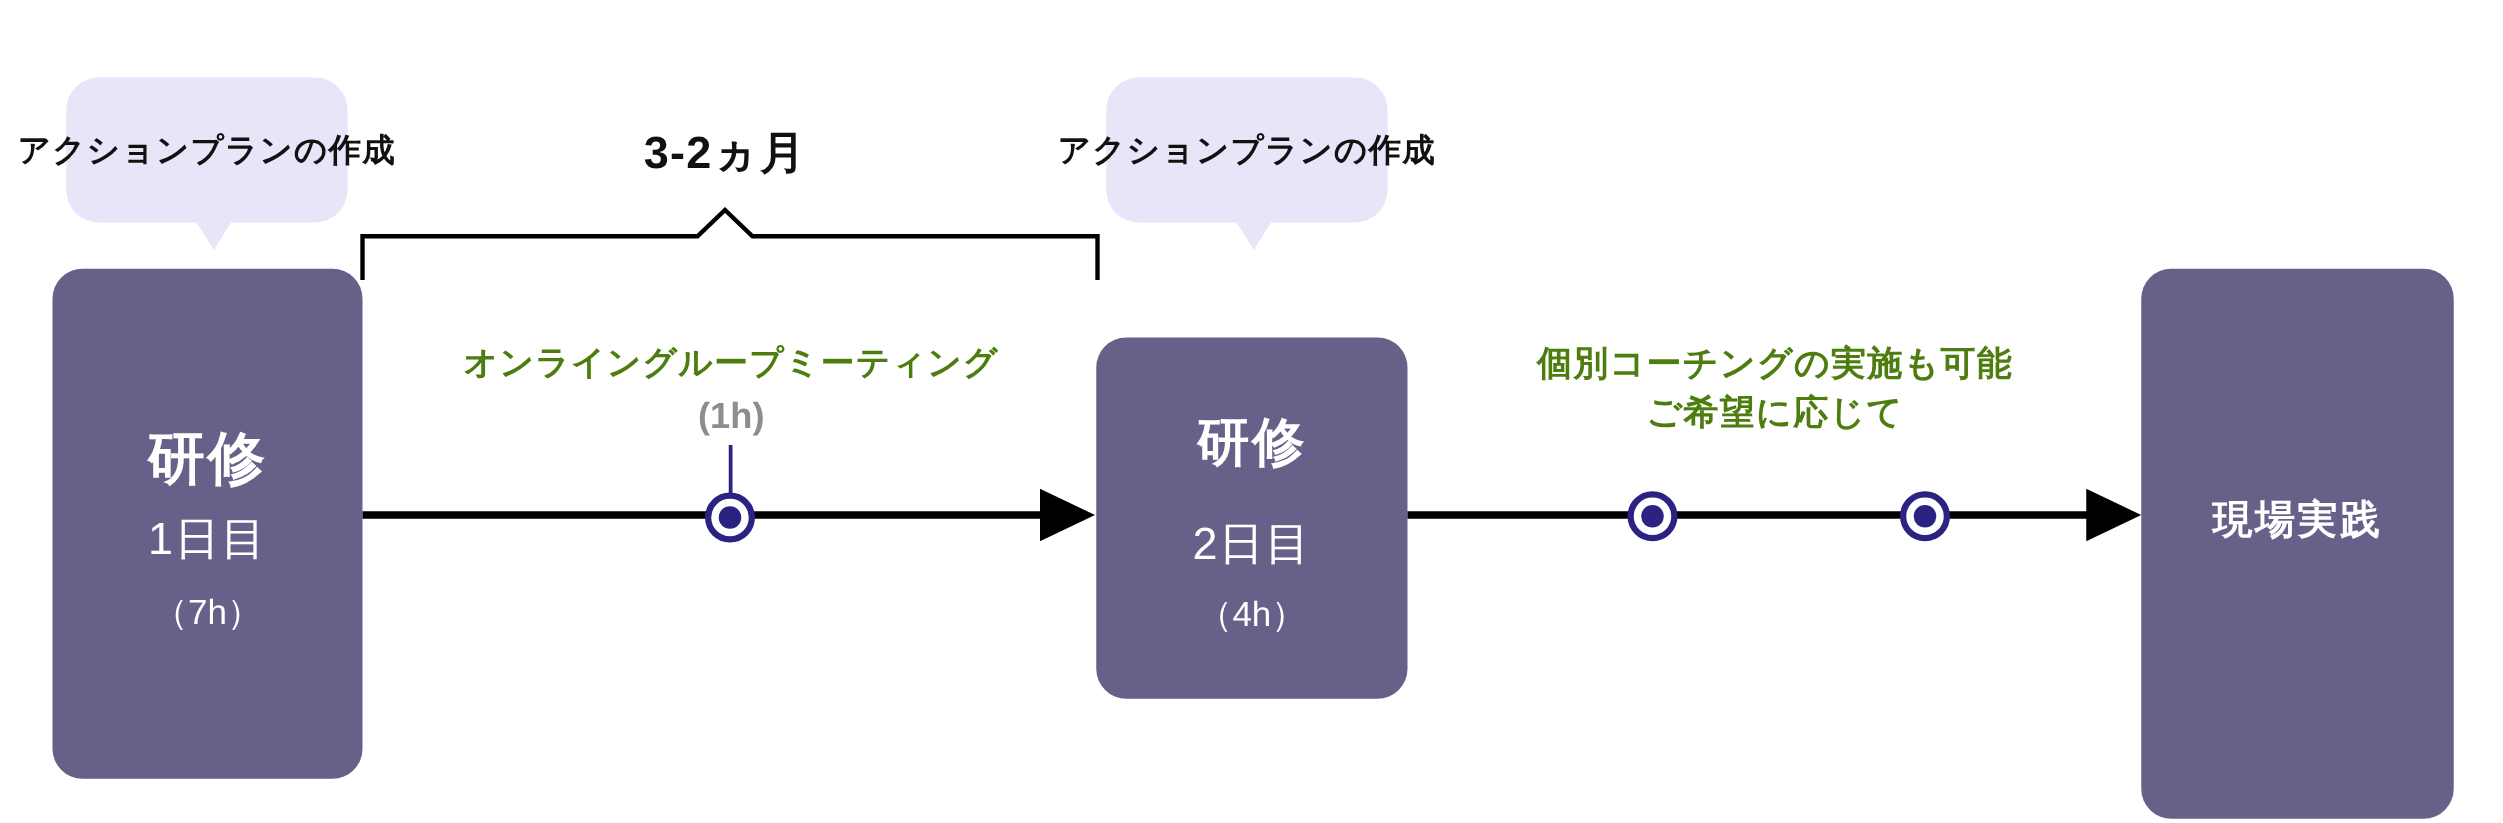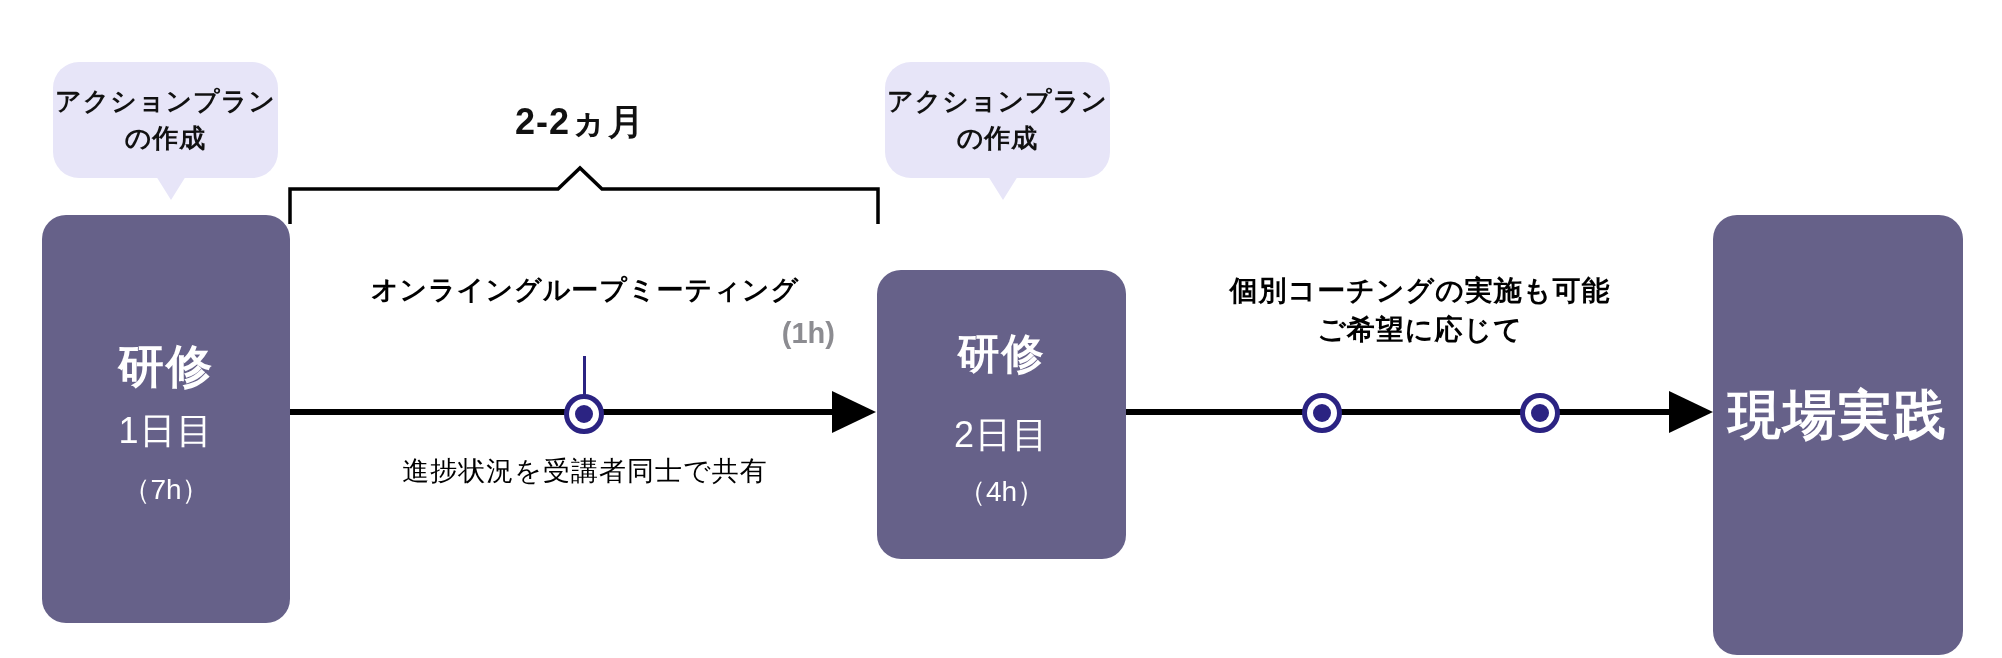--- a/index.html
+++ b/index.html
@@ -16,21 +16,21 @@
     overflow: hidden;
   }
   
   .bubble {
     position: absolute;
     width: 225px;
     height: 116px;
     background: #E7E5F8;
     border-radius: 26px;
     display: flex;
-    flex-direction: column;
+    flex-direction: row;
     align-items: center;
     justify-content: center;
     text-align: center;
   }
   .bubble-line {
     font-size: 26px;
     font-weight: 700;
     color: #111111;
     line-height: 37px;
     letter-spacing: 1px;
@@ -124,21 +124,21 @@
   .connector {
     position: absolute;
     width: 3px;
     background: #2B2382;
     z-index: 2;
   }
   
   .ann {
     position: absolute;
     text-align: center;
-    color: #000000;
+    color: #4d7c0f;
     white-space: nowrap;
   }
   .ann-title {
     font-size: 27px;
     font-weight: 700;
     line-height: 32px;
     letter-spacing: 1px;
   }
   .ann-duration {
     font-size: 29px;
@@ -169,54 +169,53 @@
     <div class="bubble-line">の作成</div>
     <div class="bubble-tail" style="left:103px;"></div>
   </div>
 
   <div class="bubble" style="left:885px; top:62px;">
     <div class="bubble-line">アクションプラン</div>
     <div class="bubble-line">の作成</div>
     <div class="bubble-tail" style="left:103px;"></div>
   </div>
 
-  <div class="bracket-label" style="left:430px; top:100px; width:300px;">2-2ヵ月</div>
+  <div class="bracket-label" style="left:430px; top:100px; width:300px;">3-2ヵ月</div>
 
   <svg class="bracket" style="left:288px; top:162px;" width="592" height="64" viewBox="0 0 592 64" aria-hidden="true">
     <path d="M2,62 L2,27 L270,27 L292,6 L314,27 L590,27 L590,62" fill="none" stroke="#000000" stroke-width="3.5"></path>
   </svg>
 
   <div class="pbox" style="left:42px; top:215px; width:248px; height:398px; padding-top:10px;">
     <div class="pbox-title" style="font-size:46px; line-height:54px;">研修</div>
     <div class="pbox-day" style="margin-top:18px;">1日目</div>
     <div class="pbox-hours" style="margin-top:20px;">（7h）</div>
   </div>
 
   <div class="pbox" style="left:877px; top:270px; width:249px; height:279px; padding-top:10px;">
     <div class="pbox-title" style="font-size:42px; line-height:50px;">研修</div>
     <div class="pbox-day" style="margin-top:36px;">2日目</div>
     <div class="pbox-hours" style="margin-top:18px;">（4h）</div>
   </div>
 
   <div class="pbox" style="left:1713px; top:215px; width:250px; height:400px; padding-bottom:40px;">
-    <div class="pbox-title" style="font-size:53px; line-height:56px;">現場実践</div>
+    <div class="pbox-title" style="font-size:32px; line-height:56px;">現場実践</div>
   </div>
 
   <div class="hline" style="left:290px; top:409px; width:546px;"></div>
   <div class="ahead" style="left:832px; top:391px;"></div>
 
   <div class="hline" style="left:1126px; top:409px; width:545px;"></div>
   <div class="ahead" style="left:1669px; top:391px;"></div>
 
   <div class="ann ann-title" style="left:335px; top:274px; width:500px;">オンライングループミーティング</div>
-  <div class="ann ann-duration" style="left:335px; top:317px; width:500px;text-align:right;">(1h)</div>
+  <div class="ann ann-duration" style="left:335px; top:317px; width:500px;">(1h)</div>
   <div class="connector" style="left:583px; top:356px; height:40px;"></div>
 
   <div class="ann ann-note" style="left:285px; top:452px; width:600px;">
-    <div>進捗状況を受講者同士で共有</div>
   </div>
 
   <div class="ann ann-bold-note" style="left:1170px; top:271px; width:500px;">
     <div>個別コーチングの実施も可能</div>
     <div>ご希望に応じて</div>
   </div>
 
   <div class="marker" style="left:564px; top:394px;">
     <div class="marker-dot"></div>
   </div>

